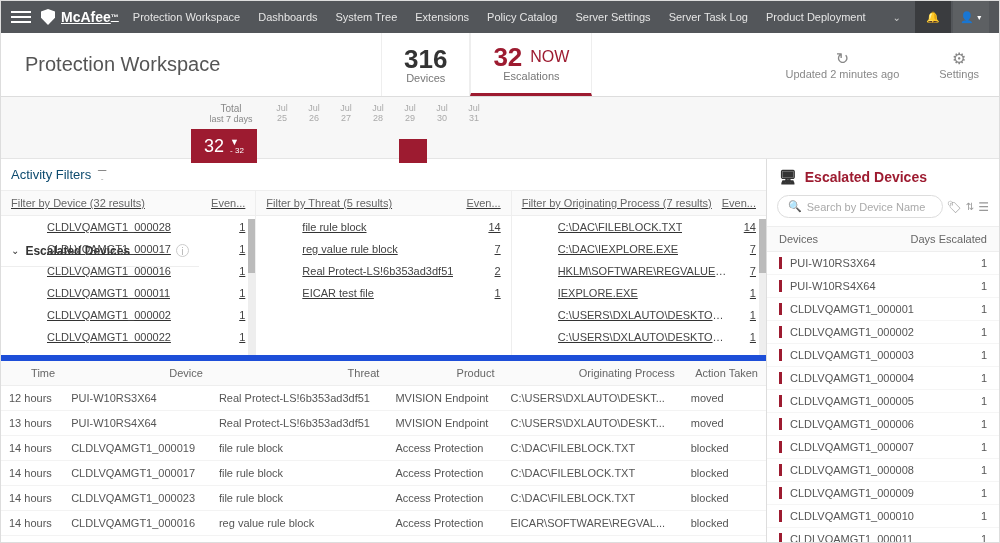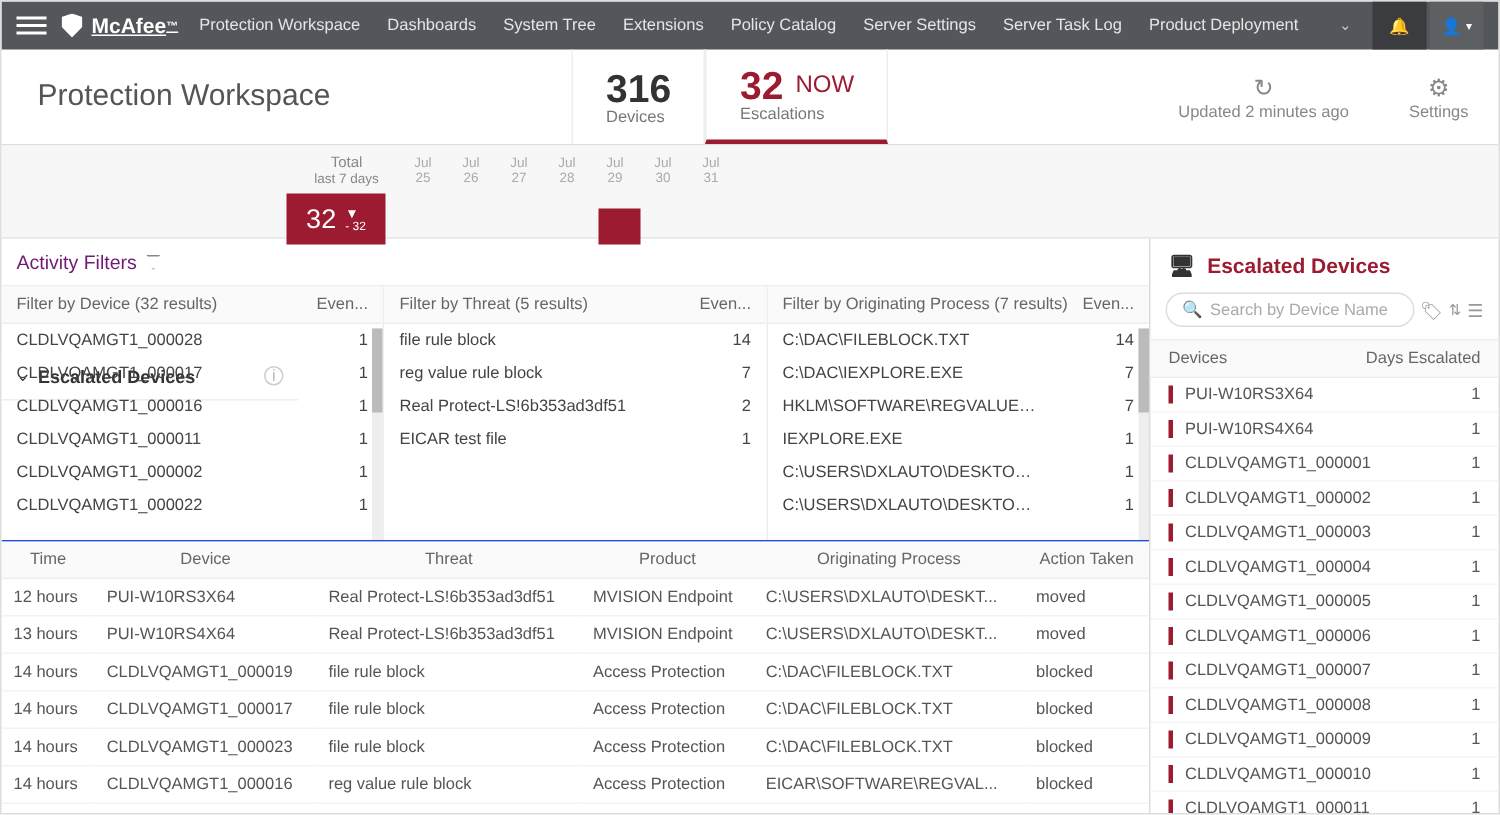--- a/index.html
+++ b/index.html
@@ -14,21 +14,21 @@
 .topnav .navlinks { display:flex; gap:18px; flex:1; }
 .topnav .navlinks div { cursor:pointer; color:#e5e5e5; }
 .topnav .right { display:flex; align-items:center; gap:0; }
 .topnav .right .arrow { color:#ccc; padding:0 12px; font-size:10px;}
 .topnav .right .bell, .topnav .right .user { width:36px; height:32px; display:flex; align-items:center; justify-content:center; background:#3a3c3f; margin-left:2px; }
 .topnav .right .user { background:#5d6063; gap:3px;}
 
 
 .header { display:flex; align-items:center; height:64px; border-bottom:1px solid #ddd; }
 .header .title { flex: 0 0 380px; padding-left:24px; font-size:20px; color:#555; }
-.header .metric { border-left:1px solid #eee; border-right:1px solid #eee; padding: 4px 22px; height:100%; display:flex; flex-direction:column; justify-content:center; }
+.header .metric { border-left:1px solid #eee; border-right:1px solid #eee; padding: 4px 22px; height:100%; display:flex; flex-direction:column; justify-content:center;text-align:center; }
 .header .metric .num { font-size:26px; font-weight:bold; color:#333; line-height:1;}
 .header .metric .lbl { font-size:11px; color:#777; }
 .header .metric.esc { border-bottom:3px solid #9d1b30; }
 .header .metric.esc .num { color:#9d1b30; display:flex; align-items:center; gap:8px;}
 .header .metric.esc .num .now { font-size:16px; color:#9d1b30; font-weight:normal;}
 .header .spacer { flex:1; }
 .header .updated { display:flex; flex-direction:column; align-items:center; padding:0 20px; color:#888; font-size:11px;}
 .header .settings { display:flex; flex-direction:column; align-items:center; padding:0 20px; color:#888; font-size:11px;}
 
 
@@ -45,34 +45,34 @@
 .escrow { display:flex; align-items:center; height:32px; padding:0 10px; font-size:12px; border-bottom:1px solid #eee; background:#fff; position:absolute; left:0; top:138px; width:198px;}
 .escrow .chev { font-size:10px; margin-right:6px; }
 .escrow .info { margin-left:auto; color:#bbb; font-size:11px; border:1px solid #ccc; border-radius:50%; width:13px; height:13px; display:flex; align-items:center; justify-content:center;}
 
 
 .main { display:flex; height: calc(543px - 32px - 64px - 62px); }
 .left-pane { flex:1; display:flex; flex-direction:column; border-right:1px solid #ddd; overflow:hidden;}
 .right-pane { width:232px; display:flex; flex-direction:column; }
 
 
-.filters-hdr { padding:8px 10px; font-size:13px; color:#701a75; border-bottom:1px solid #eee; display:flex; align-items:center; gap:6px;}
-.filters-body { display:flex; height:170px; border-bottom:1px solid #1d4ed8;}
+.filters-hdr { padding:8px 10px; font-size:13px; color:#0c4a6e; border-bottom:1px solid #eee; display:flex; align-items:center; gap:6px;}
+.filters-body { display:flex; height:170px; border-bottom:6px solid #1d4ed8;text-decoration:underline;}
 .filters-body .col { flex:1; border-right:1px solid #eee; display:flex; flex-direction:column; position:relative;}
 .filters-body .col:last-child { border-right:none; }
 .filters-body .colhdr { display:flex; justify-content:space-between; padding:6px 10px; font-size:11px; color:#666; border-bottom:1px solid #eee; background:#fafafa;}
 .filters-body .row { display:flex; justify-content:space-between; padding:5px 10px; font-size:11px; color:#444; white-space:nowrap; overflow:hidden; text-overflow:ellipsis;}
-.filters-body .row span:first-child { overflow:hidden; text-overflow:ellipsis; max-width:170px;}
+.filters-body .row span:first-child { overflow:hidden; text-overflow:ellipsis; max-width:170px;margin-left:36px;}
 .filters-body .scroll { position:absolute; right:0; top:28px; bottom:0; width:7px; background:#eee;}
 .filters-body .scroll .thumb { background:#bbb; width:100%; height:40%; }
 
 
 .events { flex:1; overflow:hidden;}
 .events table { width:100%; border-collapse:collapse; font-size:11px;}
-.events th { text-align:center; padding:6px 8px; color:#666; font-weight:normal; border-bottom:1px solid #eee; background:#fafafa;}
+.events th { text-align:right; padding:6px 8px; color:#666; font-weight:normal; border-bottom:1px solid #eee; background:#fafafa;}
 .events td { padding:6px 8px; border-bottom:1px solid #f3f3f3; color:#555; white-space:nowrap; overflow:hidden; text-overflow:ellipsis;}
 
 
 .right-pane .hdr { padding:10px 12px; display:flex; align-items:center; gap:8px; color:#9d1b30; font-size:14px; font-weight:600;}
 .right-pane .searchrow { padding:0 10px 8px; display:flex; align-items:center; gap:4px;}
 .right-pane .search { flex:1; border:1px solid #ddd; border-radius:12px; padding:4px 10px; font-size:11px; color:#aaa; display:flex; align-items:center; gap:5px; }
 .right-pane .hdr2 { display:flex; justify-content:space-between; padding:6px 12px; font-size:11px; color:#666; border-top:1px solid #eee; border-bottom:1px solid #eee; background:#fafafa;}
 .right-pane .devrow { display:flex; align-items:center; padding:5px 12px; font-size:11px; color:#555; border-bottom:1px solid #f5f5f5;}
 .right-pane .devrow .bar { width:3px; height:12px; background:#9d1b30; margin-right:8px;}
 .right-pane .devrow .name { flex:1; overflow:hidden; text-overflow:ellipsis;}

